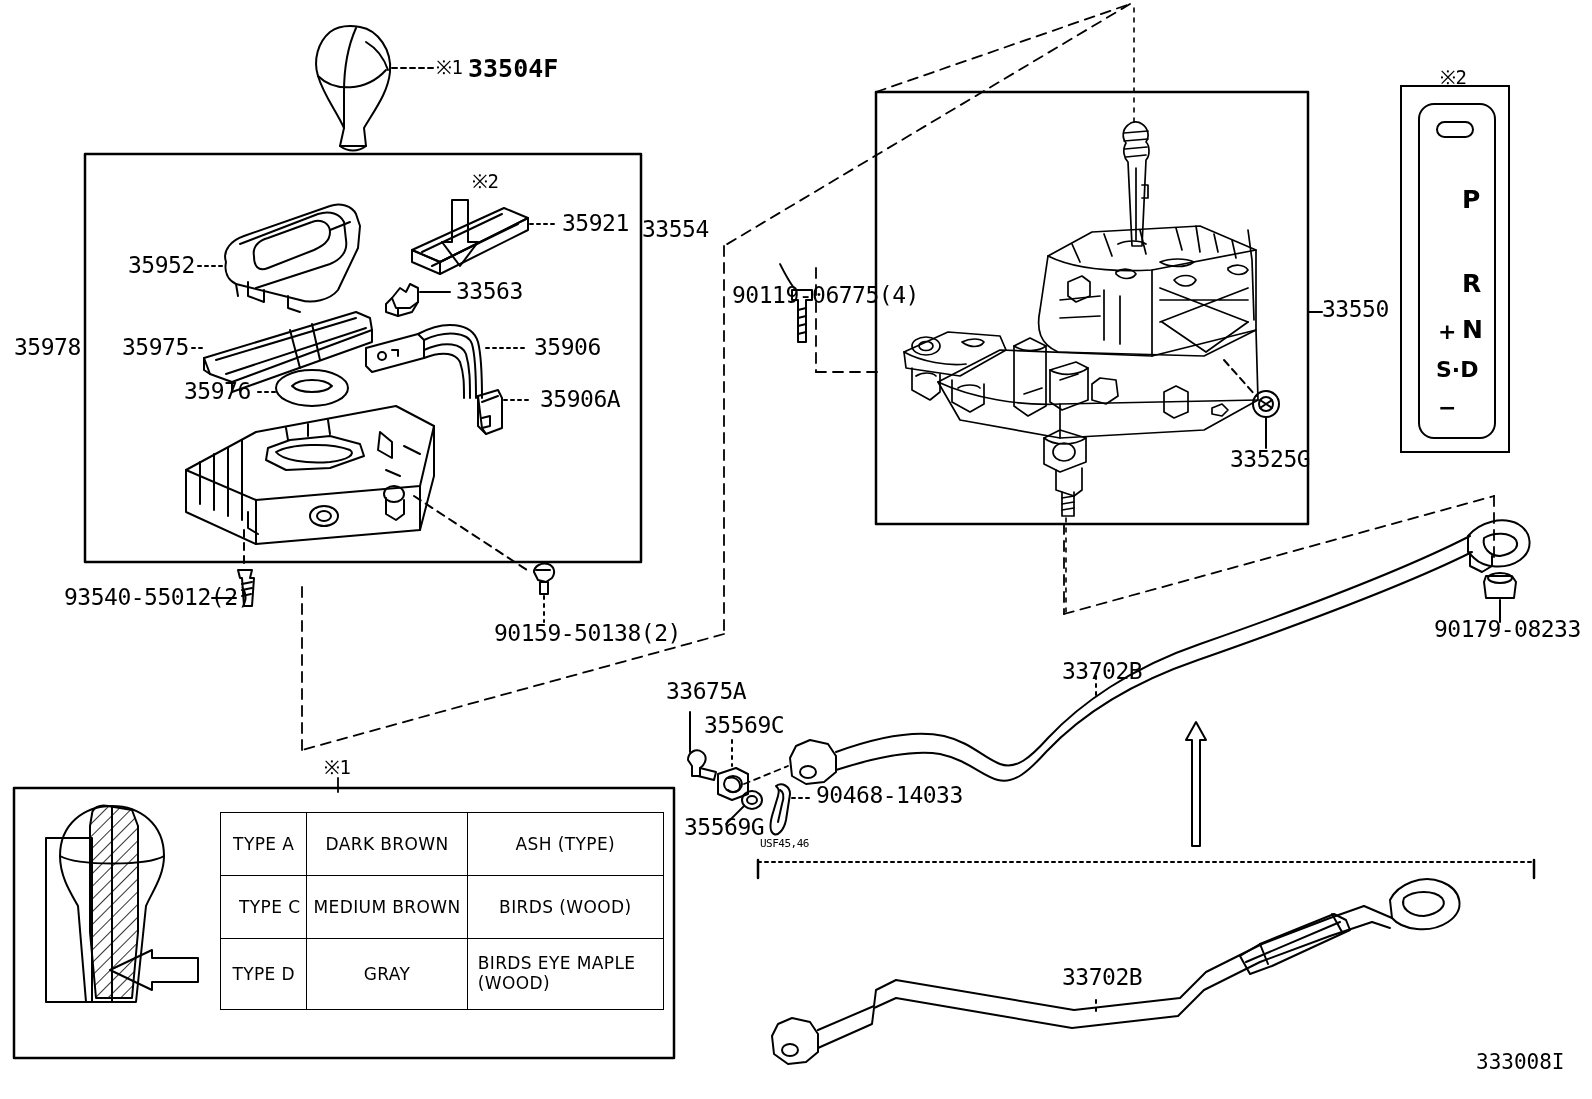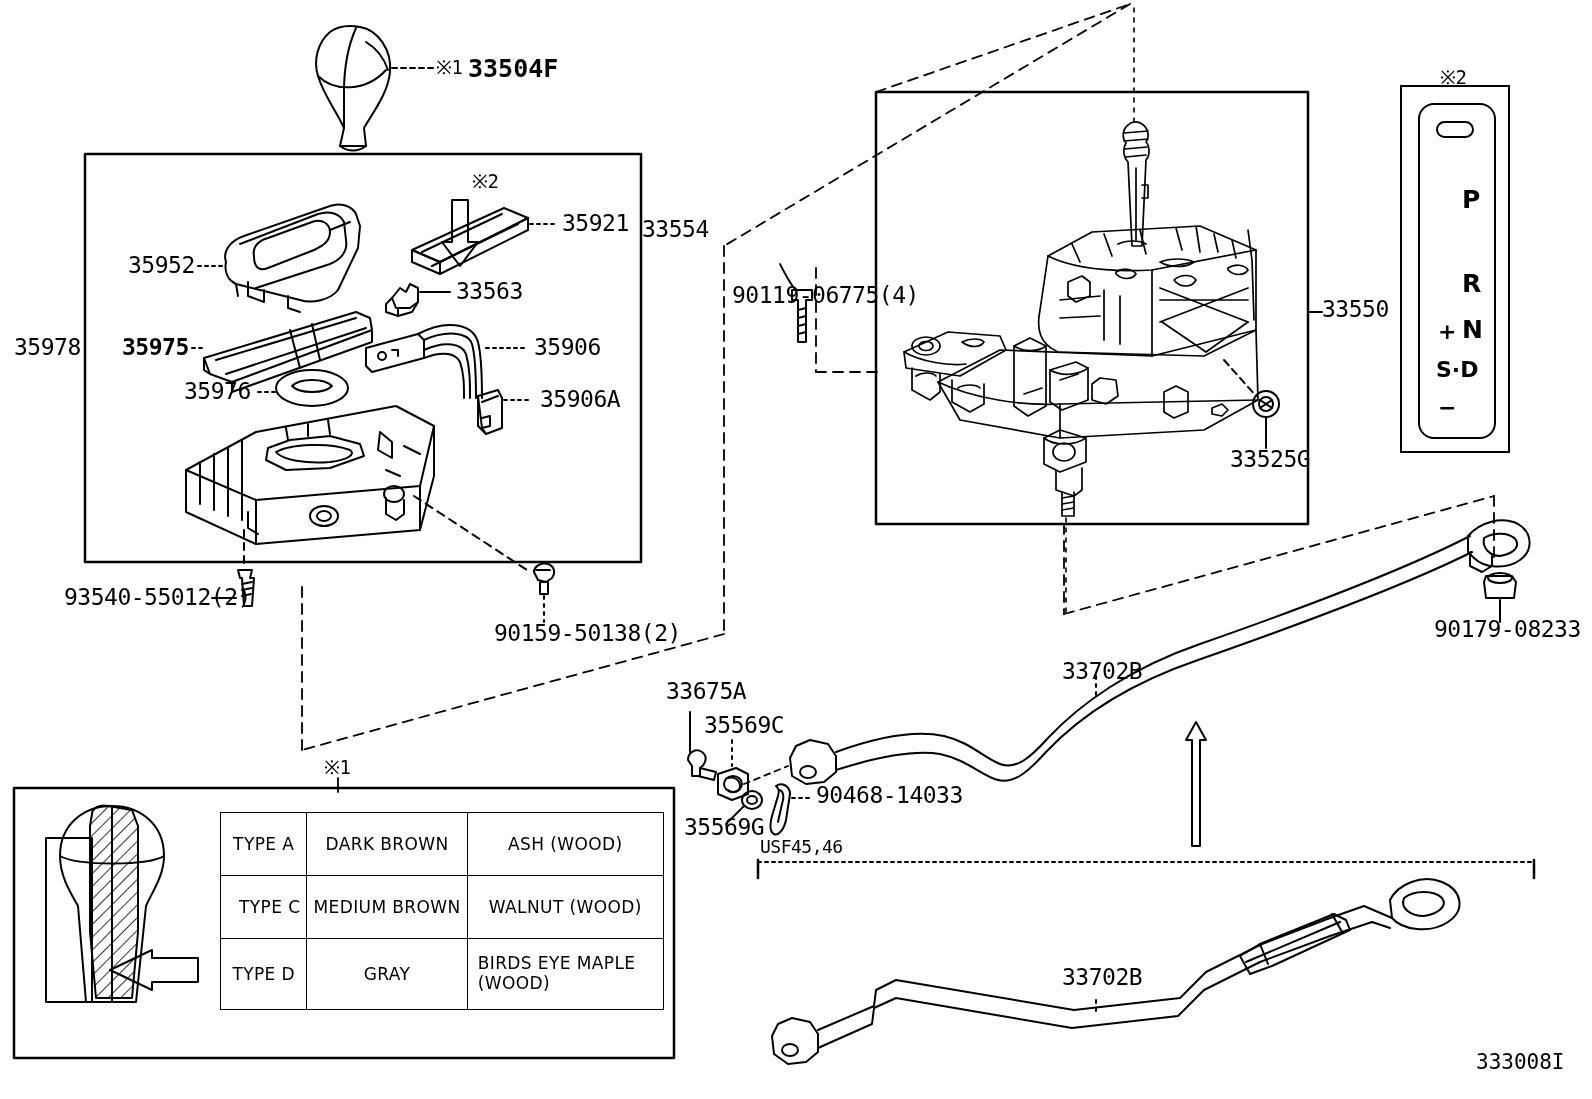--- a/index.html
+++ b/index.html
@@ -26,21 +26,21 @@
     position:absolute;
     font-family:"DejaVu Sans Mono","Liberation Mono",monospace;
     font-size:23px;
     letter-spacing:-0.5px;
     white-space:nowrap;
     color:#000;
     line-height:1;
   }
   .lbl.big{ font-size:25px; font-weight:700; letter-spacing:0px;}
   .lbl.mark{ font-size:19px; }
-  .lbl.tiny{ font-size:18px; }
+  .lbl.tiny{ font-size:11px; }
   .lbl.code{ font-size:21px; letter-spacing:0px;}
   
   #spec-table{
     position:absolute;
     border-collapse:collapse;
     font-family:"DejaVu Sans","Liberation Sans",sans-serif;
     font-size:17px;
     background:#fff;
   }
   #spec-table td{
@@ -438,21 +438,21 @@
   <div class="lbl" style="left:128px; top:254px;">35952</div>
 
   <div class="lbl mark" style="left:472px; top:172px;">※2</div>
 
   <div class="lbl" style="left:562px; top:212px;">35921</div>
 
   <div class="lbl" style="left:456px; top:280px;">33563</div>
 
   <div class="lbl" style="left:642px; top:218px;">33554</div>
 
-  <div class="lbl" style="left:122px; top:336px;font-weight:bold;">35975</div>
+  <div class="lbl" style="left:122px; top:336px;">35975</div>
 
   <div class="lbl" style="left:184px; top:380px;">35976</div>
 
   <div class="lbl" style="left:534px; top:336px;">35906</div>
 
   <div class="lbl" style="left:540px; top:388px;">35906A</div>
 
   <div class="lbl" style="left:14px; top:336px;">35978</div>
 
   <div class="lbl" style="left:64px; top:586px;">93540-55012(2)</div>
@@ -497,26 +497,26 @@
       <div class="gear sm" style="left:16px; top:254px;">S·D</div>
       <div class="gear sm" style="left:18px; top:292px;">−</div>
     </div>
   </div>
 
   <table id="spec-table" style="left:220px; top:812px; width:444px;">
     <tbody>
     <tr>
       <td style="height:54px;">TYPE A</td>
       <td>DARK BROWN</td>
-      <td>ASH (WOOD)</td>
+      <td>ASH (TYPE)</td>
     </tr>
     <tr>
       <td style="height:54px;padding-left:18px;">TYPE C</td>
       <td>MEDIUM BROWN</td>
-      <td>WALNUT (WOOD)</td>
+      <td>BIRDS (WOOD)</td>
     </tr>
     <tr>
       <td style="height:62px;">TYPE D</td>
       <td>GRAY</td>
       <td class="ml">BIRDS EYE MAPLE (WOOD)</td>
     </tr>
   </tbody>
     </table>
 
 </div>

